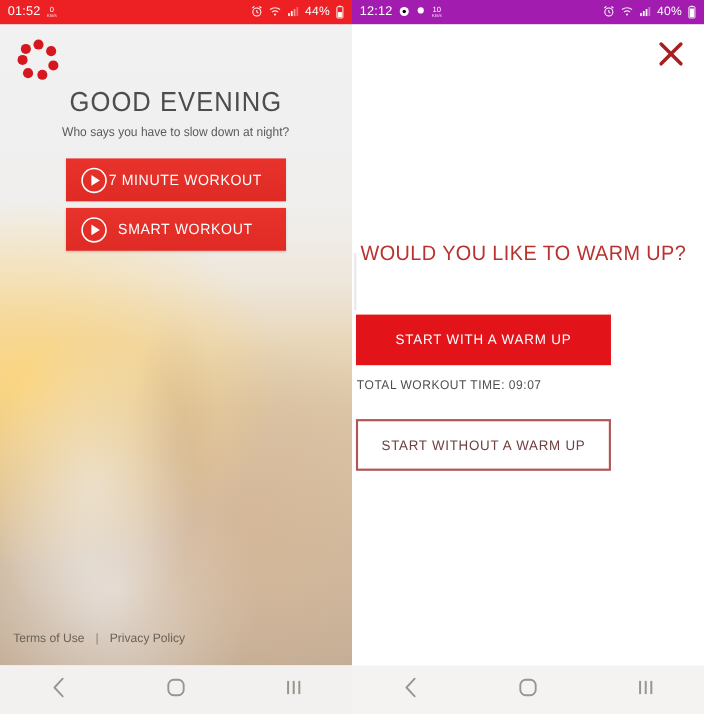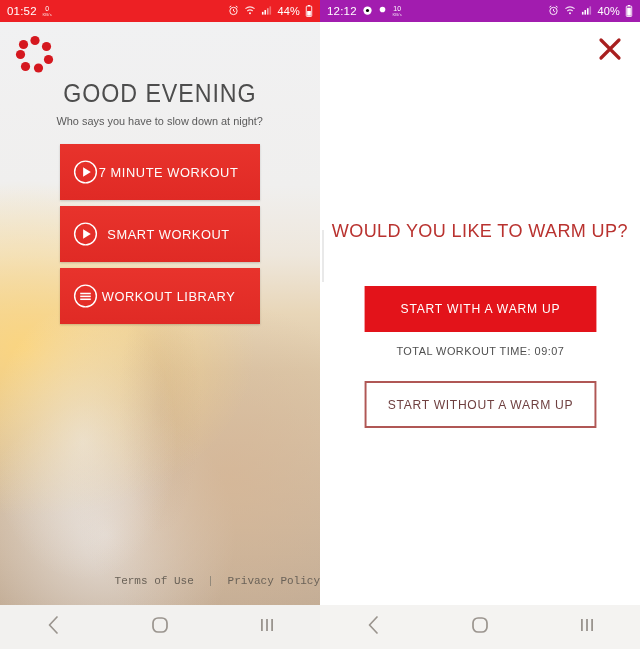--- a/index.html
+++ b/index.html
@@ -122,21 +122,21 @@
   }
   .btn-stack {
     margin-top: 17px;
     width: 200px;
     display: flex;
     flex-direction: column;
     gap: 6px;
   }
   .home-btn {
     position: relative;
-    height: 56px;
+    height: 39px;
     background: linear-gradient(180deg, #e8332c 0%, #e02a25 100%);
     box-shadow: 0 1px 2px rgba(0,0,0,.18);
     display: flex;
     align-items: center;
     cursor: pointer;
   }
   .home-btn .bicon {
     position: absolute;
     left: 13px;
     top: 50%;
@@ -151,24 +151,24 @@
     font-size: 13.5px;
     letter-spacing: .6px;
     font-family: "Liberation Sans Narrow", "Liberation Sans", sans-serif;
     transform: scaleX(.95);
     padding-left: 18px;
     box-sizing: border-box;
   }
   .footer {
     position: absolute;
     bottom: 9px;
-    left: 0;
+    left: 12px;
     right: 0;
-    text-align: right;
-    font-family: Liberation Mono, monospace;
+    text-align: left;
+    font-family: Liberation Sans, sans-serif;
   }
   .footer-links {
     font-size: 11px;
     color: #6a6258;
     margin-bottom: 9px;
   }
   .footer-links .sep { margin: 0 7px; color: #8d8578; }
   .footer-links span.lnk { cursor: pointer; }
   .footer-copy {
     font-size: 11px;
@@ -178,21 +178,21 @@
   
   .warm {
     position: absolute;
     top: 22px;
     left: 0;
     right: 0;
     bottom: 44px;
     background: #ffffff;
     display: flex;
     flex-direction: column;
-    align-items: center;
+    align-items: flex-start;
   }
   .warm::before {
     content: "";
     position: absolute;
     left: 2px;
     top: 208px;
     width: 2px;
     height: 52px;
     background: #e9e9e9;
   }
@@ -361,31 +361,20 @@
           <div class="home-btn">
             <span class="bicon">
               <svg width="25" height="25" viewBox="0 0 26 26">
                   <circle cx="13" cy="13" r="11.3" fill="none" stroke="#fff" stroke-width="1.5"></circle>
                   <path d="M10.5 8l8 5-8 5z" fill="#fff"></path>
                 </svg>
             </span>
             <span class="blabel">SMART WORKOUT</span>
           </div>
 
-          <div class="home-btn">
-            <span class="bicon">
-              <svg width="25" height="25" viewBox="0 0 26 26">
-                  <circle cx="13" cy="13" r="11.3" fill="none" stroke="#fff" stroke-width="1.5"></circle>
-                  <rect x="7.5" y="9.6" width="11" height="1.6" fill="#fff"></rect>
-                  <rect x="7.5" y="12.6" width="11" height="1.6" fill="#fff"></rect>
-                  <rect x="7.5" y="15.6" width="11" height="1.6" fill="#fff"></rect>
-                </svg>
-            </span>
-            <span class="blabel">WORKOUT LIBRARY</span>
-          </div>
 
         </div>
 
         <div class="footer">
           <div class="footer-links">
             <span class="lnk">Terms of Use</span>
             <span class="sep">|</span>
             <span class="lnk">Privacy Policy</span>
           </div>
         </div>

